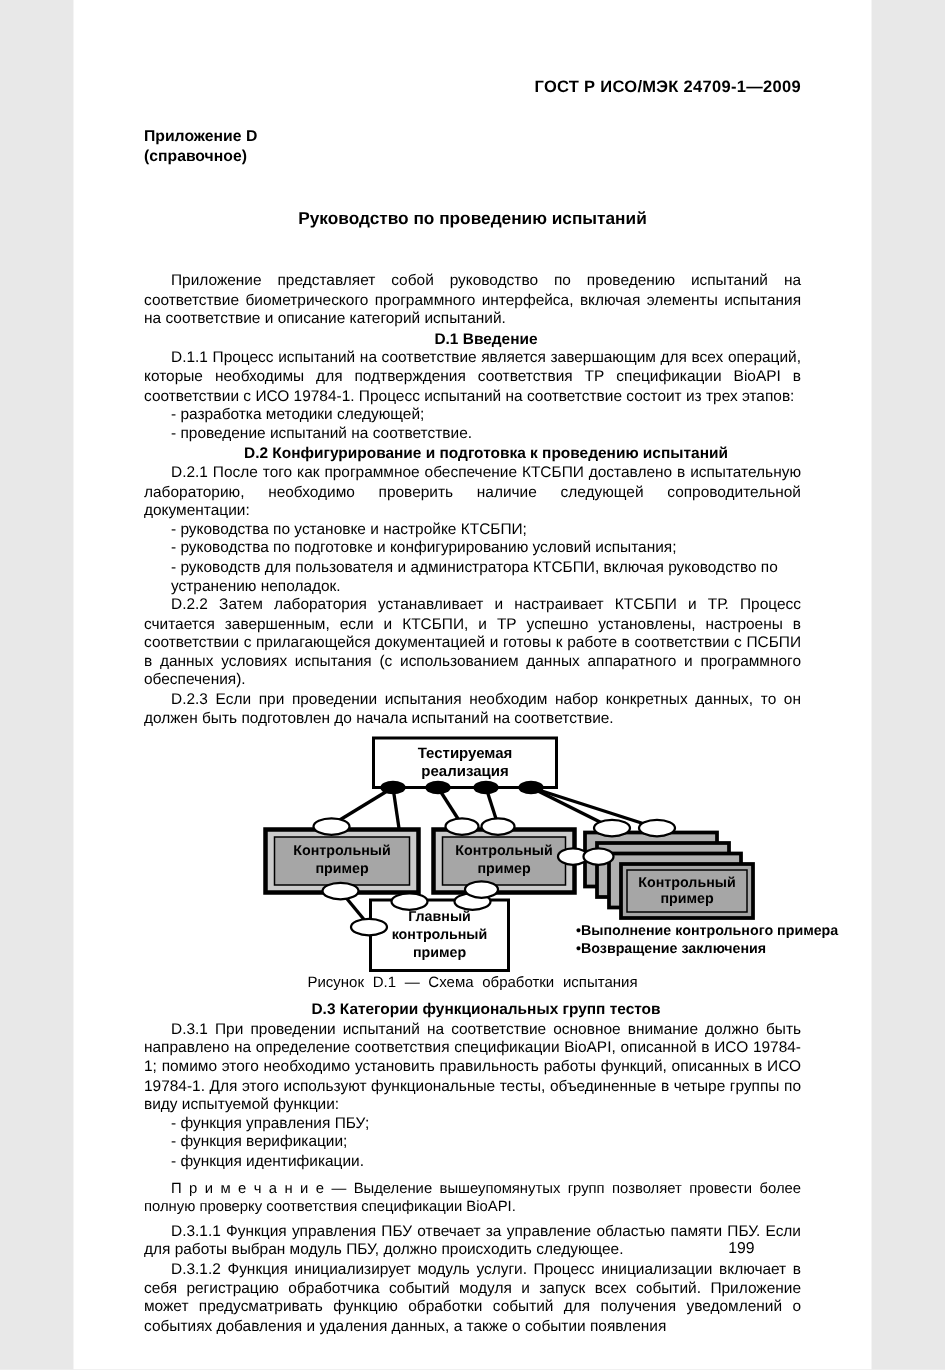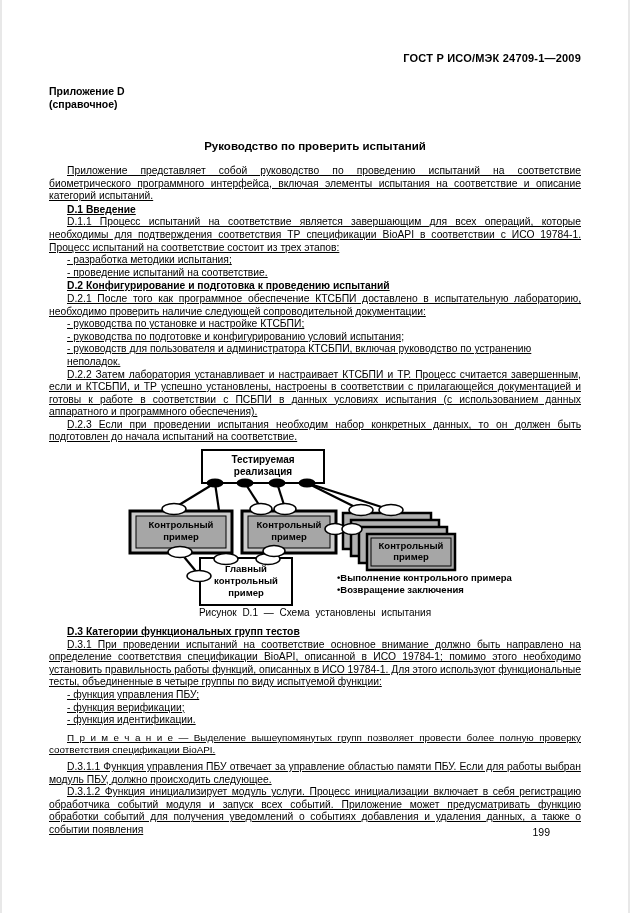--- a/index.html
+++ b/index.html
@@ -1,18 +1,18 @@
 <!DOCTYPE html>
 <html><head>
 <meta charset="utf-8">
 <style>
   html,body{margin:0;padding:0;background:#e8e8e8;}
   .page{
     position:relative;
-    width:626px;height:913px;
+    width:532px;height:913px;
     background:#ffffff;
     font-family:"Liberation Sans",sans-serif;
     color:#000;
     overflow:hidden;
     margin:0 auto;
     box-sizing:border-box;
   }
   .content{padding:52px 47px 0 47px;}
   .doc-header{
     text-align:right;
@@ -26,28 +26,27 @@
     font-size:10.5px;
     line-height:13px;
   }
   .doc-title{
     margin-top:29px;
     text-align:center;
     font-weight:bold;
     font-size:11.5px;
   }
   .body-text{
-    margin-top:13px;
+    margin-top:30px;
     font-size:10.3px;
     line-height:12.6px;
     text-align:justify;
-    text-decoration:underline;
   }
   .para{margin:0;text-indent:18px;}
-  .hd{margin:1px 0 0 0;font-weight:bold;text-indent:18px;text-align:left;}
+  .hd{margin:1px 0 0 0;font-weight:bold;text-indent:18px;text-align:center;}
   .li{margin:0;padding-left:18px;text-align:left;}
   .note{margin:5px 0 4px 0;font-size:9.9px;text-indent:18px;}
   .figure{
     position:relative;
     height:176px;
     margin:2px 0 4px 0;
   }
   .fig-canvas{position:absolute;left:60px;top:0;}
   .fig-caption{
     position:absolute;left:0;right:0;bottom:2px;
@@ -71,28 +70,28 @@
 <div class="page">
   <div class="content">
 
     <div class="doc-header">ГОСТ Р ИСО/МЭК 24709-1—2009</div>
 
     <div class="annex">
       <div>Приложение D</div>
       <div>(справочное)</div>
     </div>
 
-    <div class="doc-title">Руководство по проверить испытаний</div>
+    <div class="doc-title">Руководство по проведению испытаний</div>
 
     <div class="body-text">
       <p class="para">Приложение представляет собой руководство по проведению испытаний на соответствие биометрического программного интерфейса, включая элементы испытания на соответствие и описание категорий испытаний.</p>
 
       <p class="hd">D.1 Введение</p>
       <p class="para">D.1.1 Процесс испытаний на соответствие является завершающим для всех операций, которые необходимы для подтверждения соответствия ТР спецификации BioAPI в соответствии с ИСО 19784-1. Процесс испытаний на соответствие состоит из трех этапов:</p>
-      <div class="li">- разработка методики испытания;</div>
+      <div class="li">- разработка методики следующей;</div>
       <div class="li">- проведение испытаний на соответствие.</div>
 
       <p class="hd">D.2 Конфигурирование и подготовка к проведению испытаний</p>
       <p class="para">D.2.1 После того как программное обеспечение КТСБПИ доставлено в испытательную лабораторию, необходимо проверить наличие следующей сопроводительной документации:</p>
       <div class="li">- руководства по установке и настройке КТСБПИ;</div>
       <div class="li">- руководства по подготовке и конфигурированию условий испытания;</div>
       <div class="li">- руководств для пользователя и администратора КТСБПИ, включая руководство по устранению неполадок.</div>
       <p class="para">D.2.2 Затем лаборатория устанавливает и настраивает КТСБПИ и ТР. Процесс считается завершенным, если и КТСБПИ, и ТР успешно установлены, настроены в соответствии с прилагающейся документацией и готовы к работе в соответствии с ПСБПИ в данных условиях испытания (с использованием данных аппаратного и программного обеспечения).</p>
       <p class="para">D.2.3 Если при проведении испытания необходим набор конкретных данных, то он должен быть подготовлен до начала испытаний на соответствие.</p>
 
@@ -168,21 +167,21 @@
             <ellipse cx="136" cy="37" rx="8.5" ry="4.5"></ellipse>
             <ellipse cx="168" cy="37" rx="8.5" ry="4.5"></ellipse>
             <ellipse cx="198" cy="37" rx="8.5" ry="4.5"></ellipse>
           </g>
 
           <g>
             <text class="legend-text" x="228" y="135">•Выполнение контрольного примера</text>
             <text class="legend-text" x="228" y="147">•Возвращение заключения</text>
           </g>
         </svg>
-        <div class="fig-caption">Рисунок D.1 — Схема установлены испытания</div>
+        <div class="fig-caption">Рисунок D.1 — Схема обработки испытания</div>
       </div>
 
       <p class="hd">D.3 Категории функциональных групп тестов</p>
       <p class="para">D.3.1 При проведении испытаний на соответствие основное внимание должно быть направлено на определение соответствия спецификации BioAPI, описанной в ИСО 19784-1; помимо этого необходимо установить правильность работы функций, описанных в ИСО 19784-1. Для этого используют функциональные тесты, объединенные в четыре группы по виду испытуемой функции:</p>
       <div class="li">- функция управления ПБУ;</div>
       <div class="li">- функция верификации;</div>
       <div class="li">- функция идентификации.</div>
       <p class="note">П р и м е ч а н и е — Выделение вышеупомянутых групп позволяет провести более полную проверку соответствия спецификации BioAPI.</p>
       <p class="para">D.3.1.1 Функция управления ПБУ отвечает за управление областью памяти ПБУ. Если для работы выбран модуль ПБУ, должно происходить следующее.</p>
       <p class="para">D.3.1.2 Функция инициализирует модуль услуги. Процесс инициализации включает в себя регистрацию обработчика событий модуля и запуск всех событий. Приложение может предусматривать функцию обработки событий для получения уведомлений о событиях добавления и удаления данных, а также о событии появления</p>

